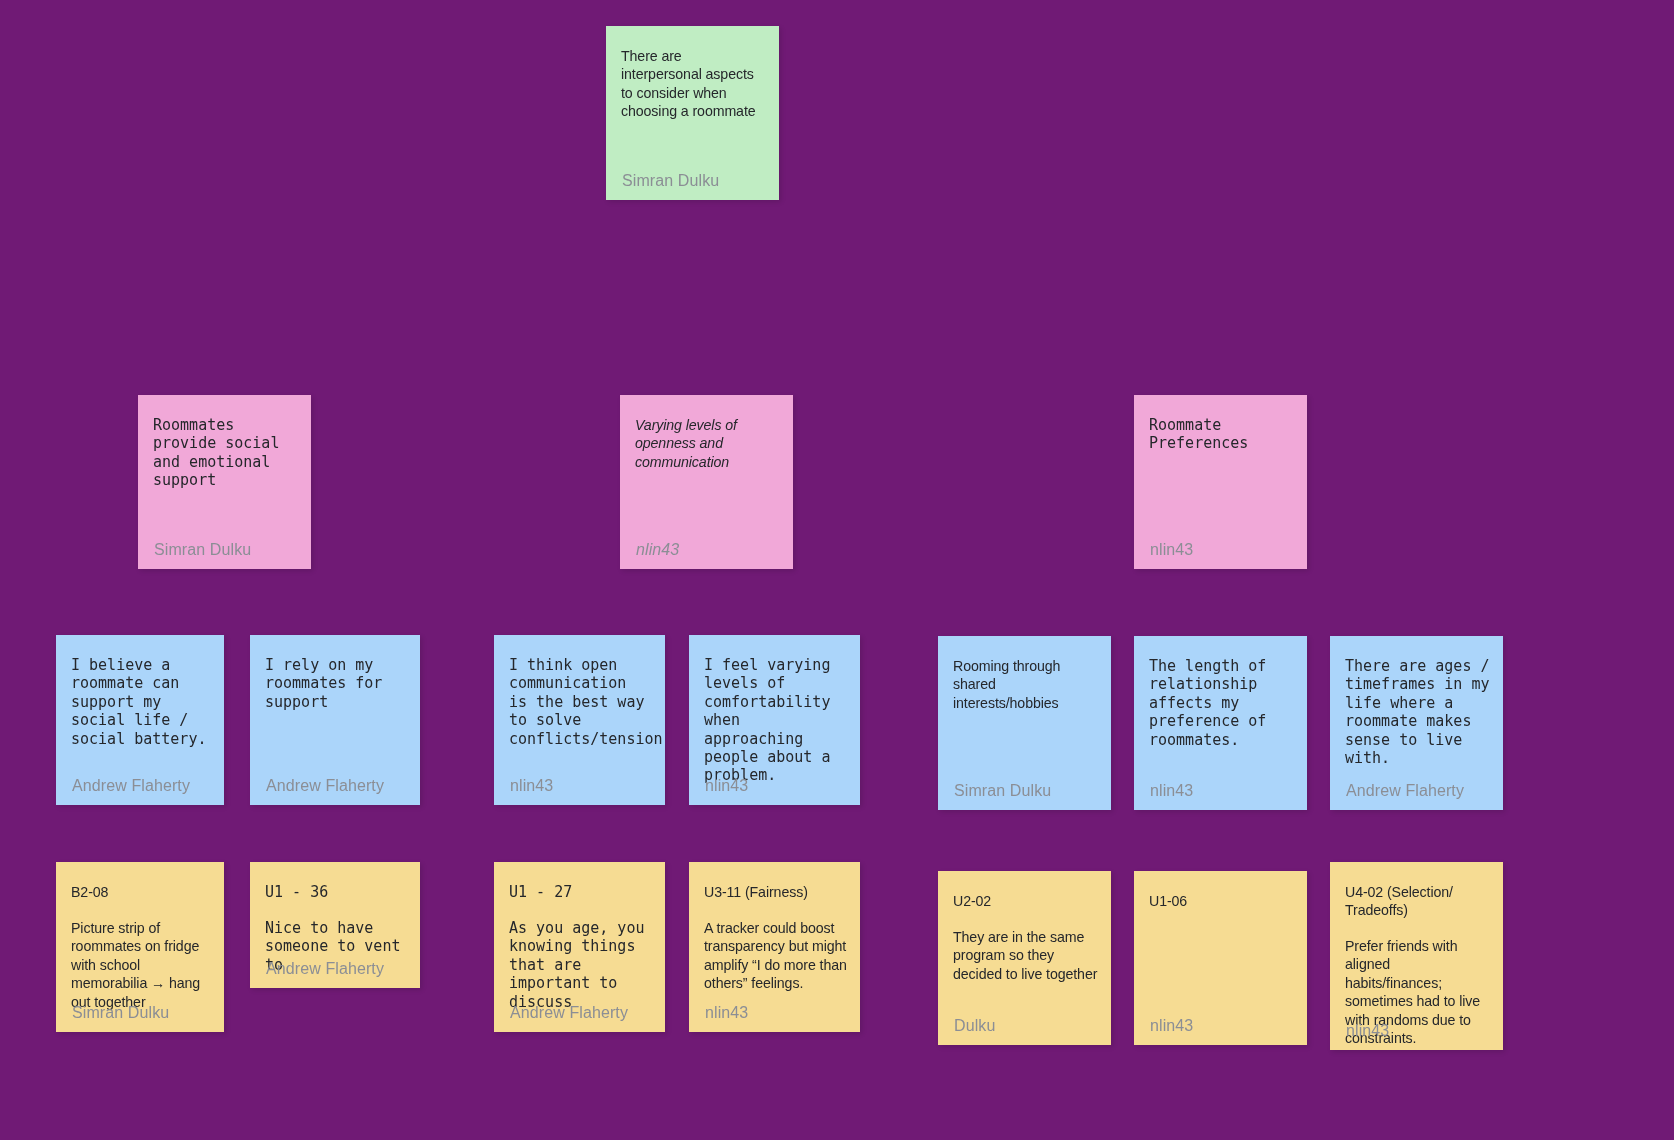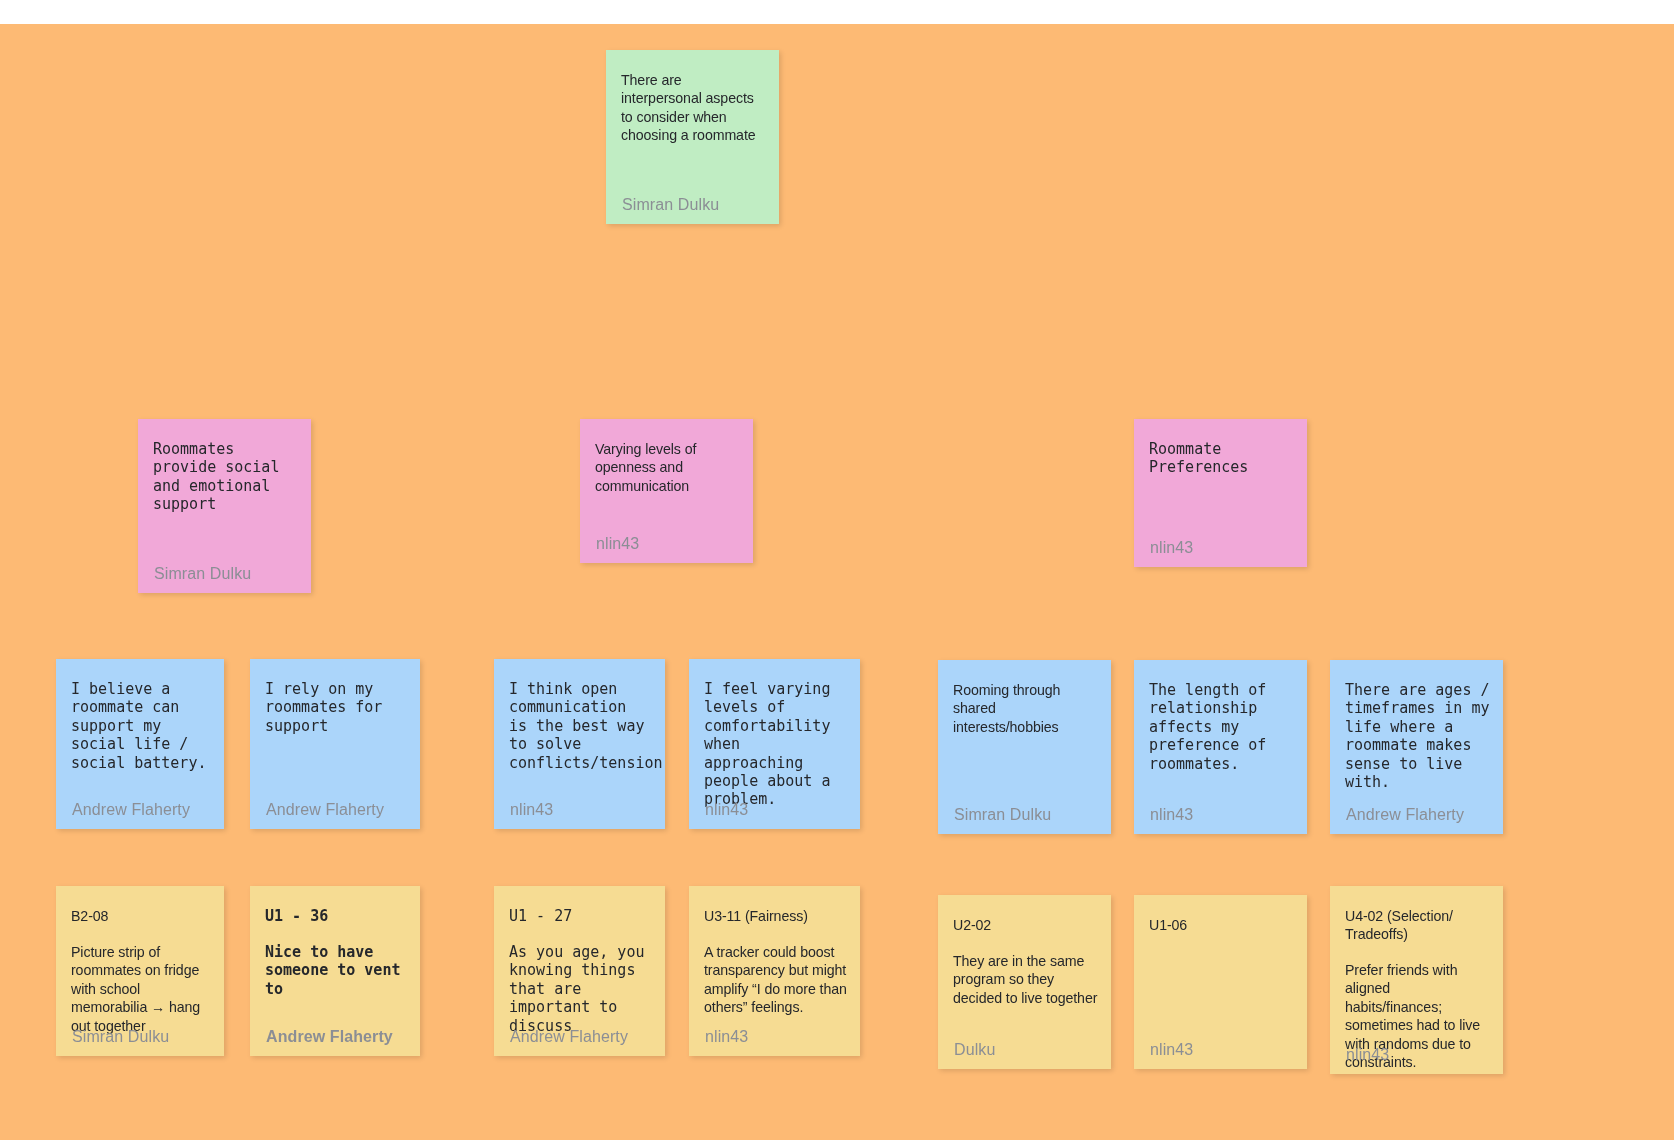--- a/index.html
+++ b/index.html
@@ -75,34 +75,34 @@
   .note.has-title .note-body {
     top: 57px;
   }
   .note.title-2line .note-body {
     top: 75px;
   }
 </style>
 </head>
 <body>
 
-<div id="board" style="background: #fdba74; margin-top: 24px;">
+<div id="board" style="background: #701a75;">
     <div class="note" style="left: 606px; top: 26px; width: 173px; height: 174px; background: rgb(192, 237, 195);">
       <div class="note-body f-sans">There are interpersonal aspects to consider when choosing a roommate</div>
       <div class="note-author" style="color: rgb(139, 142, 149);">Simran Dulku</div>
     </div>
     <div class="note" style="left: 138px; top: 395px; width: 173px; height: 174px; background: rgb(241, 168, 216);">
       <div class="note-body f-mono">Roommates provide social and emotional support</div>
       <div class="note-author" style="color: rgb(139, 142, 149);">Simran Dulku</div>
     </div>
-    <div class="note" style="left: 580px; top: 395px; width: 173px; height: 144px; background: rgb(241, 168, 216);">
+    <div class="note" style="left: 620px; top: 395px; width: 173px; height: 174px; background: rgb(241, 168, 216); font-style: italic;">
       <div class="note-body f-sans">Varying levels of openness and communication</div>
       <div class="note-author" style="color: rgb(139, 142, 149);">nlin43</div>
     </div>
-    <div class="note" style="left: 1134px; top: 395px; width: 173px; height: 148px; background: rgb(241, 168, 216);">
+    <div class="note" style="left: 1134px; top: 395px; width: 173px; height: 174px; background: rgb(241, 168, 216);">
       <div class="note-body f-mono">Roommate Preferences</div>
       <div class="note-author" style="color: rgb(139, 142, 149);">nlin43</div>
     </div>
     <div class="note" style="left: 56px; top: 635px; width: 168px; height: 170px; background: rgb(171, 213, 250);">
       <div class="note-body f-mono">I believe a roommate can support my social life / social battery.</div>
       <div class="note-author" style="color: rgb(139, 142, 149);">Andrew Flaherty</div>
     </div>
     <div class="note" style="left: 250px; top: 635px; width: 170px; height: 170px; background: rgb(171, 213, 250);">
       <div class="note-body f-mono">I rely on my roommates for support</div>
       <div class="note-author" style="color: rgb(139, 142, 149);">Andrew Flaherty</div>
@@ -125,21 +125,21 @@
     </div>
     <div class="note" style="left: 1330px; top: 636px; width: 173px; height: 174px; background: rgb(171, 213, 250);">
       <div class="note-body f-mono">There are ages / timeframes in my life where a roommate makes sense to live with.</div>
       <div class="note-author" style="color: rgb(139, 142, 149);">Andrew Flaherty</div>
     </div>
     <div class="note has-title" style="left: 56px; top: 862px; width: 168px; height: 170px; background: rgb(246, 220, 147);">
       <div class="note-title f-sans">B2-08</div>
       <div class="note-body f-sans">Picture strip of roommates on fridge with school memorabilia → hang out together</div>
       <div class="note-author" style="color: rgb(139, 142, 149);">Simran Dulku</div>
     </div>
-    <div class="note has-title" style="left: 250px; top: 862px; width: 170px; height: 170px; background: rgb(246, 220, 147); font-weight: bold;">
+    <div class="note has-title" style="left: 250px; top: 862px; width: 170px; height: 126px; background: rgb(246, 220, 147);">
       <div class="note-title f-mono">U1 - 36</div>
       <div class="note-body f-mono">Nice to have someone to vent to</div>
       <div class="note-author" style="color: rgb(139, 142, 149);">Andrew Flaherty</div>
     </div>
     <div class="note has-title" style="left: 494px; top: 862px; width: 171px; height: 170px; background: rgb(246, 220, 147);">
       <div class="note-title f-mono">U1 - 27</div>
       <div class="note-body f-mono">As you age, you knowing things that are important to discuss</div>
       <div class="note-author" style="color: rgb(139, 142, 149);">Andrew Flaherty</div>
     </div>
     <div class="note has-title" style="left: 689px; top: 862px; width: 171px; height: 170px; background: rgb(246, 220, 147);">

